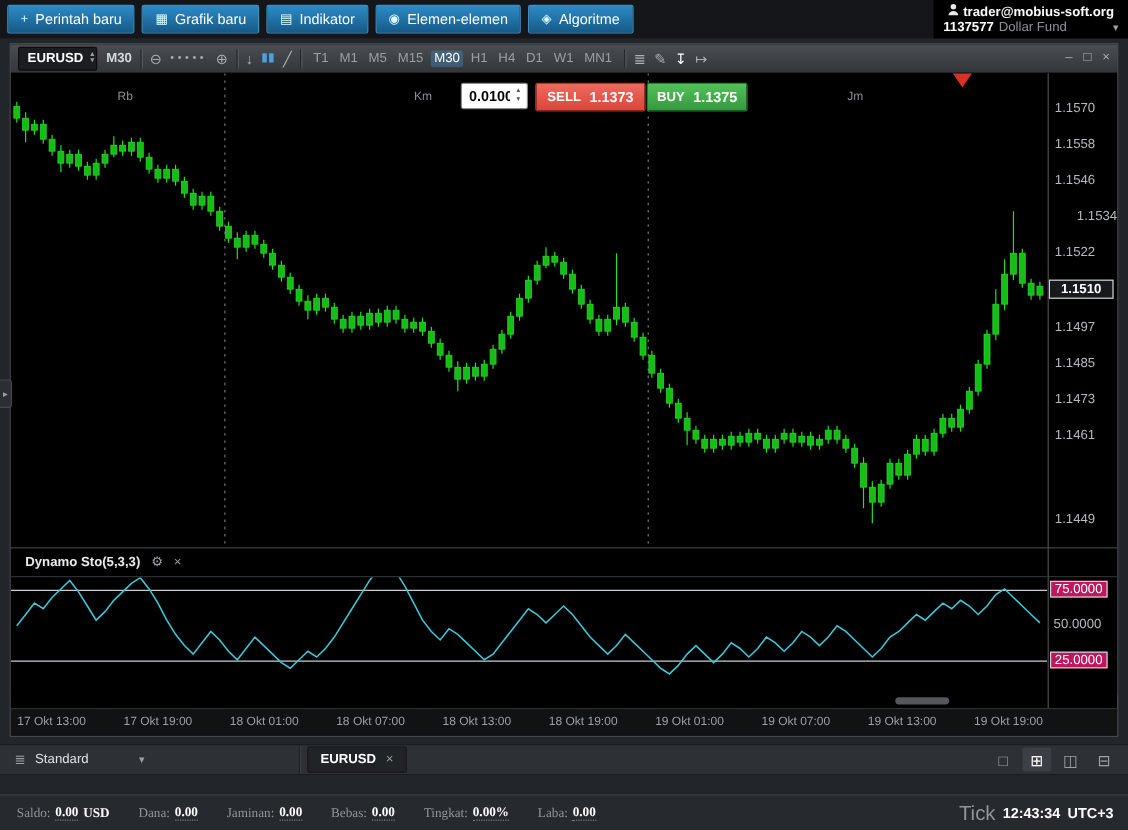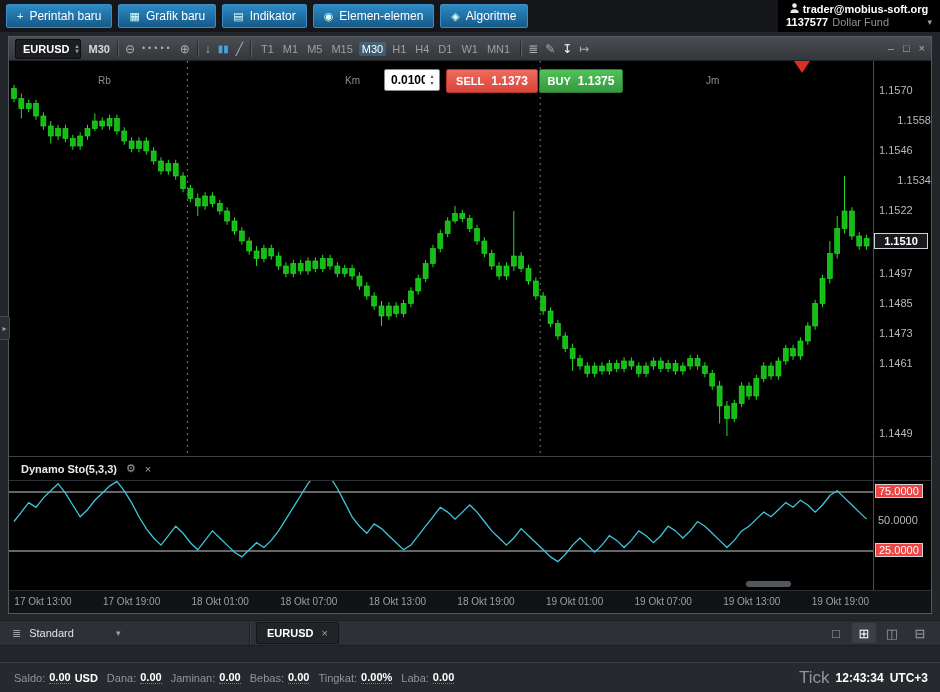--- a/index.html
+++ b/index.html
@@ -66,21 +66,21 @@
   
   .sto-header{position:absolute;left:0;top:419px;width:922px;height:24px;background:#000;
       border-top:1px solid #3f4347;display:flex;align-items:center;gap:9px;padding-left:12px;box-sizing:border-box;}
   .sto-name{color:#e8eaec;font-size:11px;font-weight:bold;}
   .sto-ic{color:#9aa0a5;font-size:11px;cursor:default;}
   .sto-plot{position:absolute;left:0;top:443px;width:864px;height:98px;background:#000;overflow:hidden;
       border-top:1px solid #2c2f33;}
   .sto-axis{position:absolute;left:864px;top:443px;width:58px;height:98px;background:#000;overflow:hidden;
       border-top:1px solid #2c2f33;}
   .sto-lab{position:absolute;left:2px;font-size:11px;color:#b6babd;padding:0 3px;}
-  .sto-lab.boxed{border:1px solid #cfd4d8;background:#ef4444;color:#fff;}
+  .sto-lab.boxed{border:1px solid #cfd4d8;background:#be185d;color:#fff;}
   .scroll-row{position:absolute;left:0;top:541px;width:864px;height:12px;background:#000;}
   .scroll-thumb{position:absolute;left:737px;top:3px;width:45px;height:6px;background:#54585d;border-radius:3px;}
   .time-axis{position:absolute;left:0;top:553px;width:922px;height:22px;background:#101214;
       border-top:1px solid #2c2f33;}
   .time-lab{position:absolute;top:5px;transform:translateX(-50%);font-size:10px;color:#9aa0a4;white-space:nowrap;}
   .edge-expander{position:absolute;left:0;top:316px;width:9px;height:22px;background:#2b2f33;
       border:1px solid #44484c;border-left:none;border-radius:0 3px 3px 0;color:#9aa0a5;font-size:8px;
       display:flex;align-items:center;justify-content:center;z-index:9;}
   
   .bottombar{position:absolute;left:0;top:620px;width:940px;height:26px;background:#2d3135;
@@ -452,21 +452,21 @@
     <div class="trade-btn buy-btn">
       <span class="lab">BUY</span>
       <span class="prc">1.1375</span>
     </div>
     <div class="marker-tri"></div>
   </div>
 
   <div class="price-axis" id="price-axis">
     <div class="price-badge" id="price-badge" style="top: 172px;">1.1510</div>
   <div class="price-lab" style="top: 23px;">1.1570</div>
-      <div class="price-lab" style="top: 53px; text-align: right;">1.1558</div>
+      <div class="price-lab" style="top: 53px;">1.1558</div>
       <div class="price-lab" style="top: 83px;">1.1546</div>
       <div class="price-lab" style="top: 113px; text-align: right;">1.1534</div>
       <div class="price-lab" style="top: 143px;">1.1522</div>
       <div class="price-lab" style="top: 173px;">1.1510</div>
       <div class="price-lab" style="top: 205.5px;">1.1497</div>
       <div class="price-lab" style="top: 235.5px;">1.1485</div>
       <div class="price-lab" style="top: 265.5px;">1.1473</div>
       <div class="price-lab" style="top: 295.5px;">1.1461</div>
       <div class="price-lab" style="top: 325.5px; margin-top: 40px;">1.1449</div>
       <div class="price-lab" style="top: 355.5px; margin-top: 40px;">1.1437</div>
@@ -522,21 +522,21 @@
   </div>
   <div class="layout-group" id="layout-buttons">
       <div class="layout-btn">□</div>
       <div class="layout-btn active">⊞</div>
       <div class="layout-btn">◫</div>
       <div class="layout-btn">⊟</div>
     </div>
 </div>
 
 <div class="statusbar">
-  <div id="status-items" style="display:flex;gap:9px;">
+  <div id="status-items" style="display:flex;gap:24px;font-family:Liberation Serif, serif;">
       <span class="st-item">
         <span class="st-lab">Saldo:</span>
         <span class="st-val">0.00</span>
         <span class="st-suf">USD</span>
       </span>
       <span class="st-item">
         <span class="st-lab">Dana:</span>
         <span class="st-val">0.00</span>
       </span>
       <span class="st-item">

